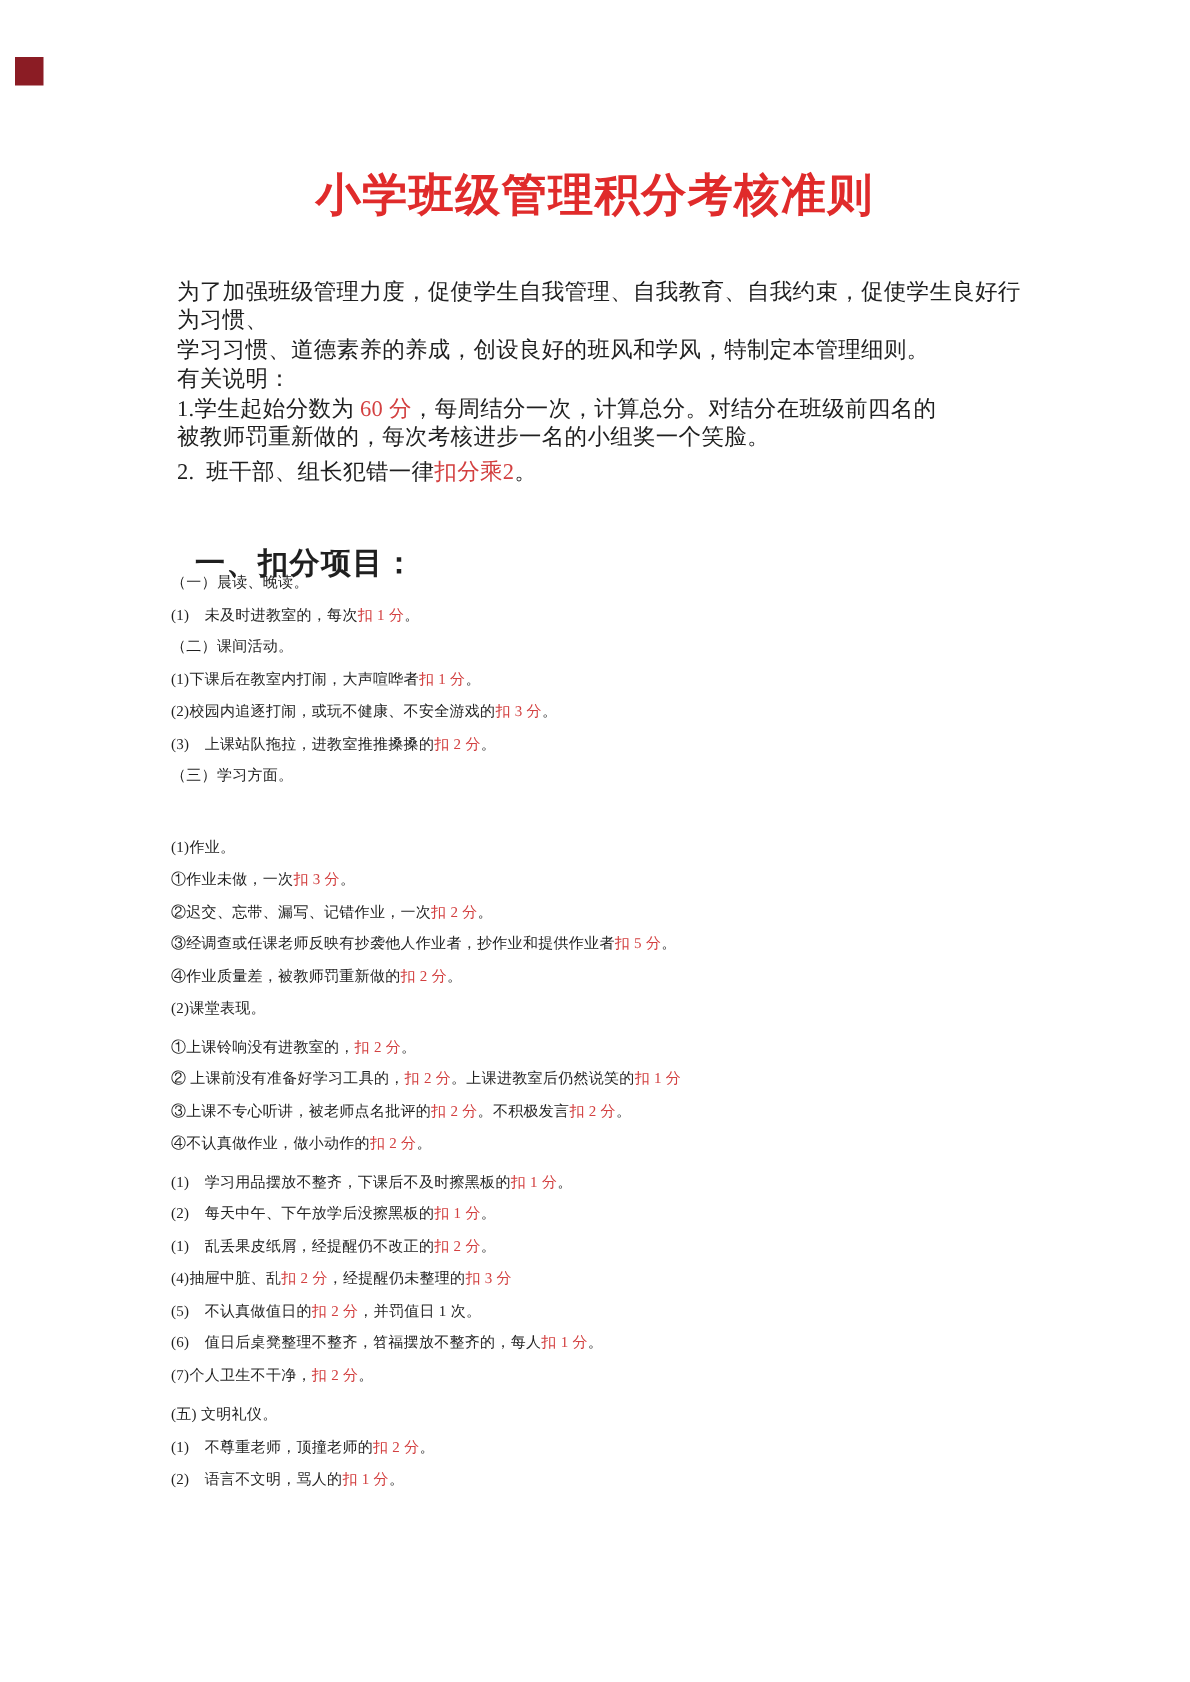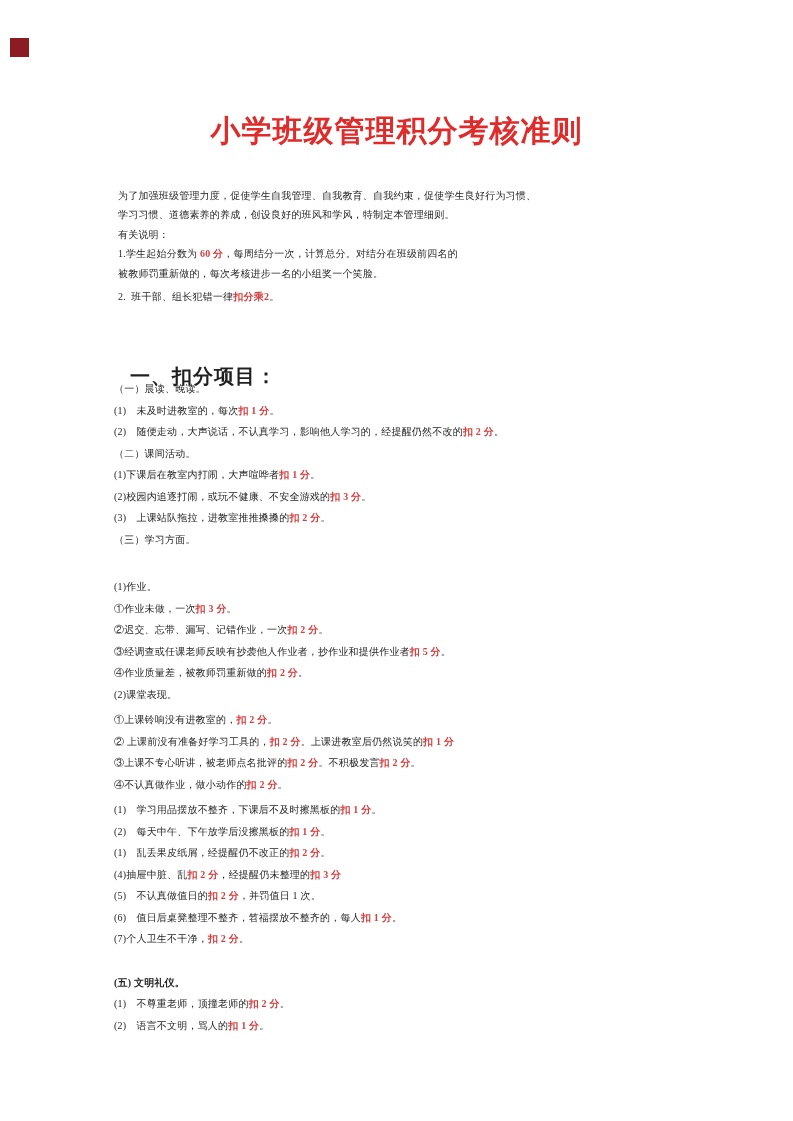--- a/index.html
+++ b/index.html
@@ -35,21 +35,21 @@
     line-height: 42px;
     font-weight: bold;
     color: var(--title-red, #e02b2b);
     letter-spacing: 1px;
   }
   .intro {
     position: absolute;
     left: 118px;
     top: 186px;
     width: 565px;
-    font-size: 10px;
+    font-size: 15px;
     line-height: 19.4px;
     letter-spacing: 0.2px;
   }
   .heading {
     position: absolute;
     left: 118px;
     top: 351px;
     margin: 12px;
     font-size: 20px;
     line-height: 27px;
@@ -62,45 +62,44 @@
     left: 114px;
     top: 378px;
     width: 600px;
     font-size: 10px;
     line-height: 21.5px;
     letter-spacing: 0.2px;
   }
   .line { white-space: pre-wrap; }
   .line.gap-sm { margin-top: 4px; }
   .line.gap-md { margin-top: 26px; }
-  .line.gap-lg { margin-top: 22px; font-weight: bold; }
+  .line.gap-lg { margin-top: 5px; }
   .red {
     color: var(--accent-red, #d34040);
-    font-weight: bold;
+    font-weight: normal;
   }
 </style>
 </head>
 <body>
 
 <div class="page">
   <div class="corner-mark"></div>
   <h1 class="title">小学班级管理积分考核准则</h1>
   <div class="intro">
       <div class="line"><span>为了加强班级管理力度，促使学生自我管理、自我教育、自我约束，促使学生良好行为习惯、</span></div>
       <div class="line"><span>学习习惯、道德素养的养成，创设良好的班风和学风，特制定本管理细则。</span></div>
       <div class="line"><span>有关说明：</span></div>
       <div class="line"><span>1.学生起始分数为 </span><span class="red">60 分</span><span>，每周结分一次，计算总分。对结分在班级前四名的</span></div>
       <div class="line"><span>被教师罚重新做的，每次考核进步一名的小组奖一个笑脸。</span></div>
       <div class="line gap-sm"><span>2.  班干部、组长犯错一律</span><span class="red">扣分乘2</span><span>。</span></div>
     </div>
   <h2 class="heading">一、扣分项目：</h2>
   <div class="rules">
       <div class="line"><span>（一）晨读、晚读。</span></div>
       <div class="line"><span>(1)　未及时进教室的，每次</span><span class="red">扣 1 分</span><span>。</span></div>
-      <div class="line"><span>(2)　随便走动，大声说话，不认真学习，影响他人学习的，经提醒仍然不改的</span><span class="red">扣 2 分</span><span>。</span></div>
       <div class="line"><span>（二）课间活动。</span></div>
       <div class="line"><span>(1)下课后在教室内打闹，大声喧哗者</span><span class="red">扣 1 分</span><span>。</span></div>
       <div class="line"><span>(2)校园内追逐打闹，或玩不健康、不安全游戏的</span><span class="red">扣 3 分</span><span>。</span></div>
       <div class="line"><span>(3)　上课站队拖拉，进教室推推搡搡的</span><span class="red">扣 2 分</span><span>。</span></div>
       <div class="line"><span>（三）学习方面。</span></div>
       <div class="line gap-md"><span>(1)作业。</span></div>
       <div class="line"><span>①作业未做，一次</span><span class="red">扣 3 分</span><span>。</span></div>
       <div class="line"><span>②迟交、忘带、漏写、记错作业，一次</span><span class="red">扣 2 分</span><span>。</span></div>
       <div class="line"><span>③经调查或任课老师反映有抄袭他人作业者，抄作业和提供作业者</span><span class="red">扣 5 分</span><span>。</span></div>
       <div class="line"><span>④作业质量差，被教师罚重新做的</span><span class="red">扣 2 分</span><span>。</span></div>

